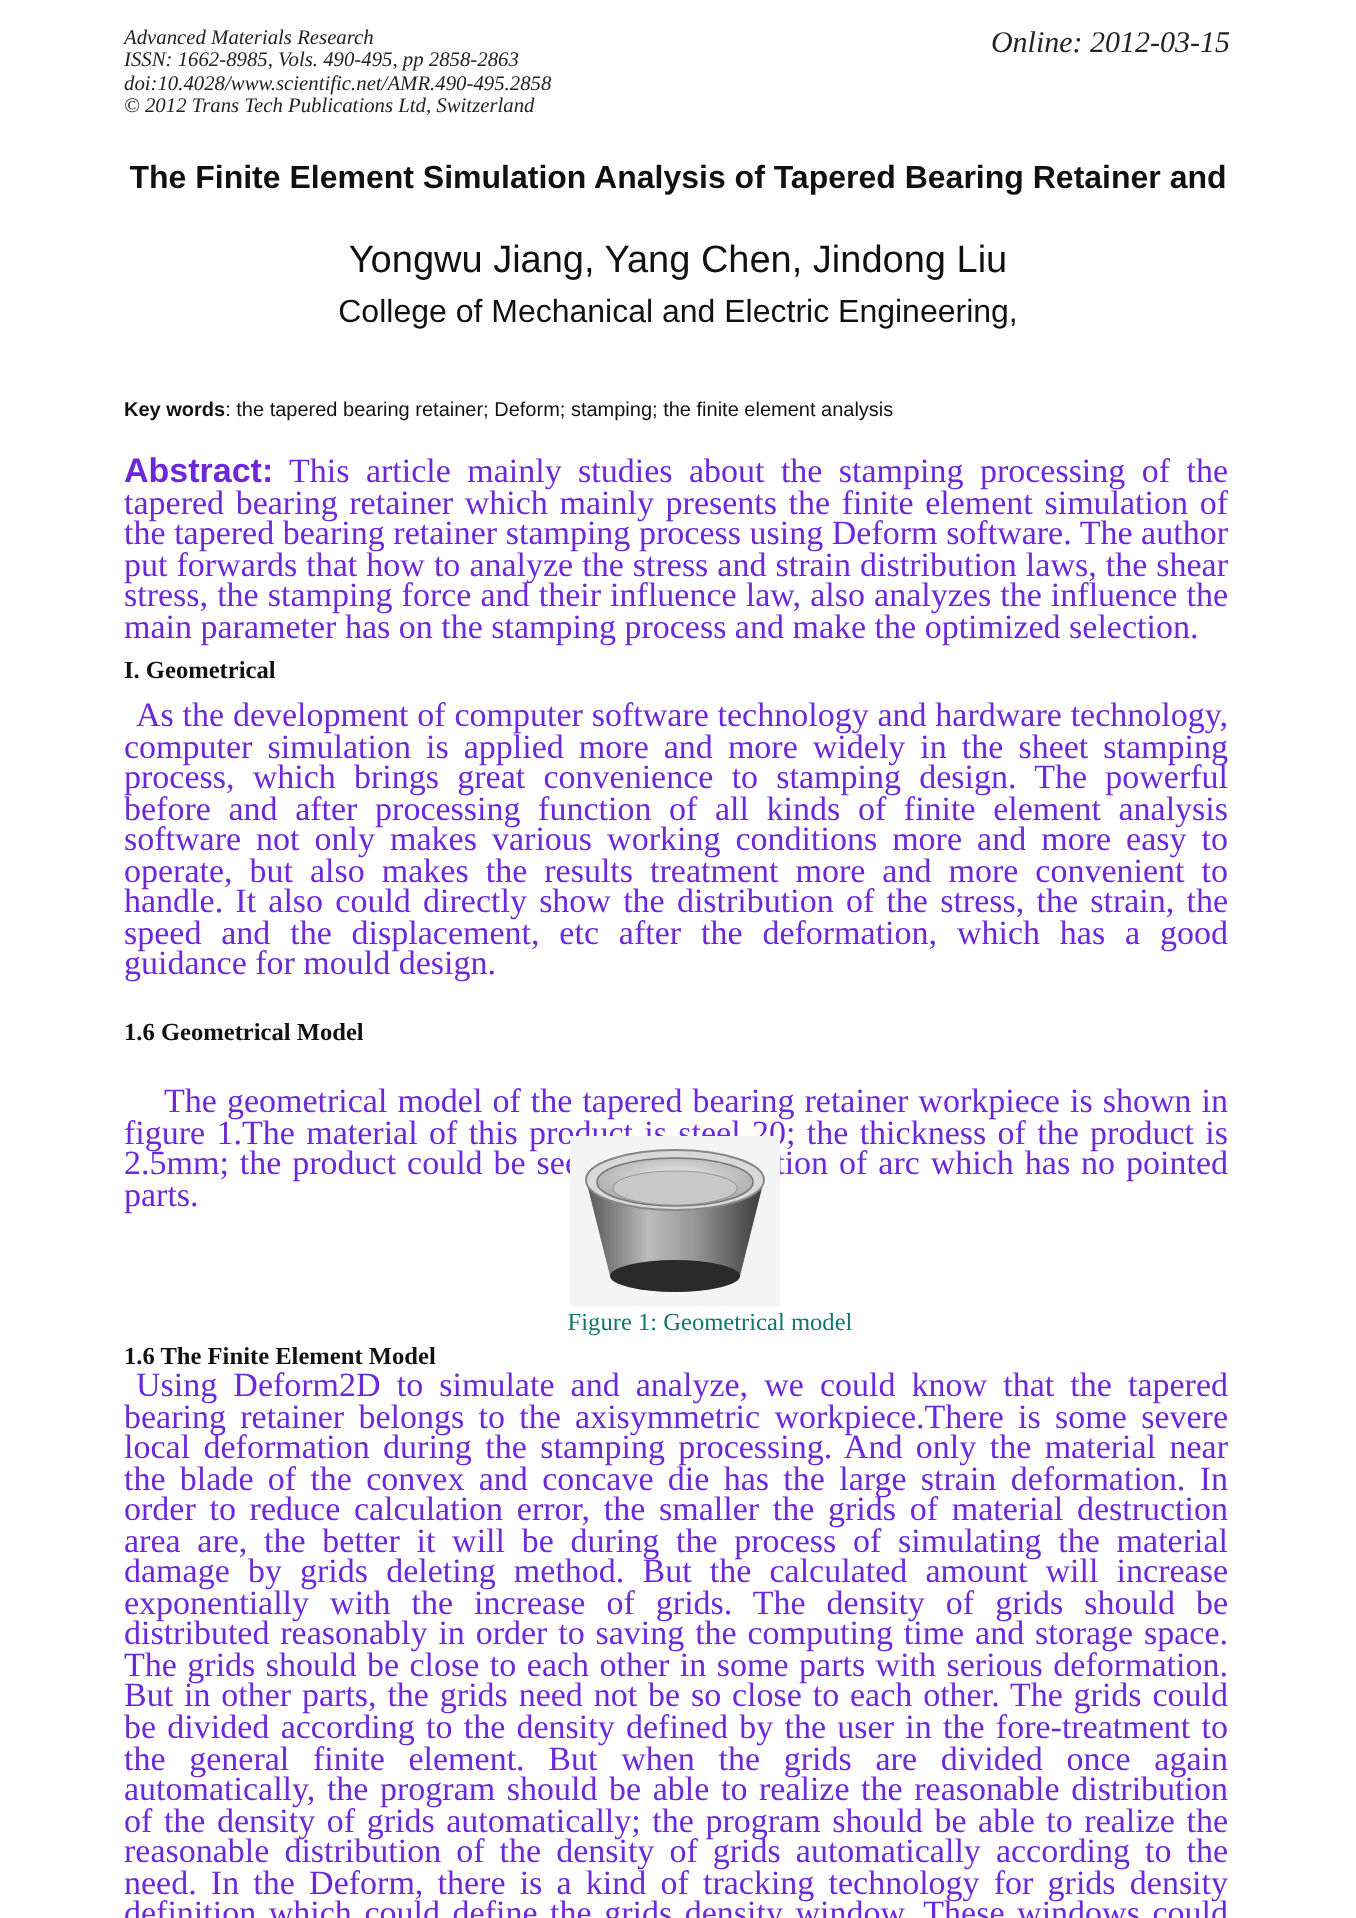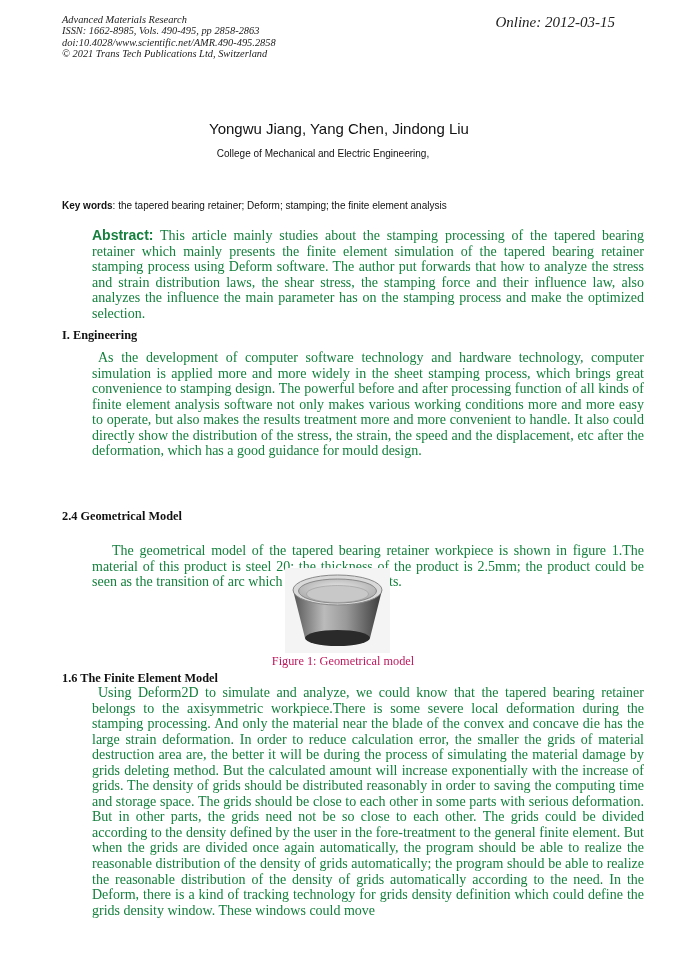--- a/index.html
+++ b/index.html
@@ -1,58 +1,59 @@
 <!DOCTYPE html>
 <html><head>
 <meta charset="utf-8">
 <style>
   html, body { margin: 0; padding: 0; background: #ffffff; }
   body { width: 678px; height: 959px; position: relative; overflow: hidden; color: #111; }
   .page { position: absolute; left: 0; top: 0; width: 678px; height: 916px; }
   .hdr { position: absolute; left: 62px; top: 14px; font-family: "Liberation Serif", serif; font-style: italic; font-size: 10.4px; line-height: 11.4px; color: #222; }
   .online { position: absolute; right: 63px; top: 14px; font-family: "Liberation Serif", serif; font-style: italic; font-size: 15px; color: #222; }
   .title { position: absolute; left: 40px; width: 598px; top: 80px; text-align: center; font-family: "Liberation Sans", sans-serif; font-weight: bold; font-size: 16px; line-height: 20px; color: #111; }
-  .authors { position: absolute; left: 40px; width: 598px; top: 120px; text-align: center; font-family: "Liberation Sans", sans-serif; font-size: 15px; color: #111; }
-  .affil { position: absolute; left: 24px; width: 598px; text-align: center; font-family: "Liberation Sans", sans-serif; font-size: 10px; color: #111; }
+  .authors { position: absolute; left: 40px; width: 598px; top: 120px; text-align: center; font-family: "Liberation Sans", sans-serif; font-size: 19px; color: #111; }
+  .affil { position: absolute; left: 40px; width: 598px; text-align: center; font-family: "Liberation Sans", sans-serif; font-size: 16px; color: #111; }
   .kw { position: absolute; left: 62px; top: 200px; font-family: "Liberation Sans", sans-serif; font-size: 10px; color: #111; }
   .kw b { font-weight: bold; }
-  .para { position: absolute; left: 62px; width: 552px; font-family: "Liberation Serif", serif; font-size: 14px; line-height: 15.55px; text-align: justify; color: #15803d; margin-left: 30px; }
+  .para { position: absolute; left: 62px; width: 552px; font-family: "Liberation Serif", serif; font-size: 17px; line-height: 15.55px; text-align: justify; color: #6d28d9; }
   .head { position: absolute; left: 62px; font-family: "Liberation Serif", serif; font-weight: bold; font-size: 12.3px; color: #111; }
   .figure { position: absolute; left: 285px; top: 568px; width: 105px; height: 85px; background: #f4f4f4; }
-  .cap { position: absolute; left: 44px; width: 598px; top: 654px; text-align: center; font-family: "Liberation Serif", serif; font-size: 12.3px; color: #be185d; }
+  .cap { position: absolute; left: 56px; width: 598px; top: 654px; text-align: center; font-family: "Liberation Serif", serif; font-size: 12.3px; color: #0f766e; }
   .indent { display: inline-block; width: 20px; }
   .indent-s { display: inline-block; width: 6px; }
 </style>
 </head>
 <body>
 
 <div class="page">
 
   <div class="hdr">
     <div>Advanced Materials Research</div>
     <div>ISSN: 1662-8985, Vols. 490-495, pp 2858-2863</div>
     <div>doi:10.4028/www.scientific.net/AMR.490-495.2858</div>
-    <div>© 2021 Trans Tech Publications Ltd, Switzerland</div>
+    <div>© 2012 Trans Tech Publications Ltd, Switzerland</div>
   </div>
   <div class="online">Online: 2012-03-15</div>
 
   <div class="title">
+    <div>The Finite Element Simulation Analysis of Tapered Bearing Retainer and</div>
   </div>
 
   <div class="authors">Yongwu Jiang, Yang Chen, Jindong Liu</div>
   <div class="affil" style="top:148px;">College of Mechanical and Electric Engineering,</div>
 
   <div class="kw"><b>Key words</b><span>: the tapered bearing retainer; Deform; stamping; the finite element analysis</span></div>
 
   <div class="para" style="top:228px;"><b style="font-family:'Liberation Sans',sans-serif;">Abstract:</b><span> This article mainly studies about the stamping processing of the tapered bearing retainer which mainly presents the finite element simulation of the tapered bearing retainer stamping process using Deform software. The author put forwards that how to analyze the stress and strain distribution laws, the shear stress, the stamping force and their influence law, also analyzes the influence the main parameter has on the stamping process and make the optimized selection.</span></div>
 
-  <div class="head" style="top:328px;">I. Engineering</div>
+  <div class="head" style="top:328px;">I. Geometrical</div>
   <div class="para" style="top:350px;"><span class="indent-s"></span><span>As the development of computer software technology and hardware technology, computer simulation is applied more and more widely in the sheet stamping process, which brings great convenience to stamping design. The powerful before and after processing function of all kinds of finite element analysis software not only makes various working conditions more and more easy to operate, but also makes the results treatment more and more convenient to handle. It also could directly show the distribution of the stress, the strain, the speed and the displacement, etc after the deformation, which has a good guidance for mould design.</span></div>
 
-  <div class="head" style="top:509px;">2.4 Geometrical Model</div>
+  <div class="head" style="top:509px;">1.6 Geometrical Model</div>
   <div class="para" style="top:543px;"><span class="indent"></span><span>The geometrical model of the tapered bearing retainer workpiece is shown in figure 1.The material of this product is steel 20; the thickness of the product is 2.5mm; the product could be seen as the transition of arc which has no pointed parts.</span></div>
 
   <div class="figure">
     <svg width="105" height="85" viewBox="0 0 105 85">
       <defs>
         <linearGradient id="body" x1="0" x2="1" y1="0" y2="0">
           <stop offset="0" stop-color="#555"></stop>
           <stop offset="0.35" stop-color="#bbb"></stop>
           <stop offset="0.6" stop-color="#999"></stop>
           <stop offset="1" stop-color="#3a3a3a"></stop>

